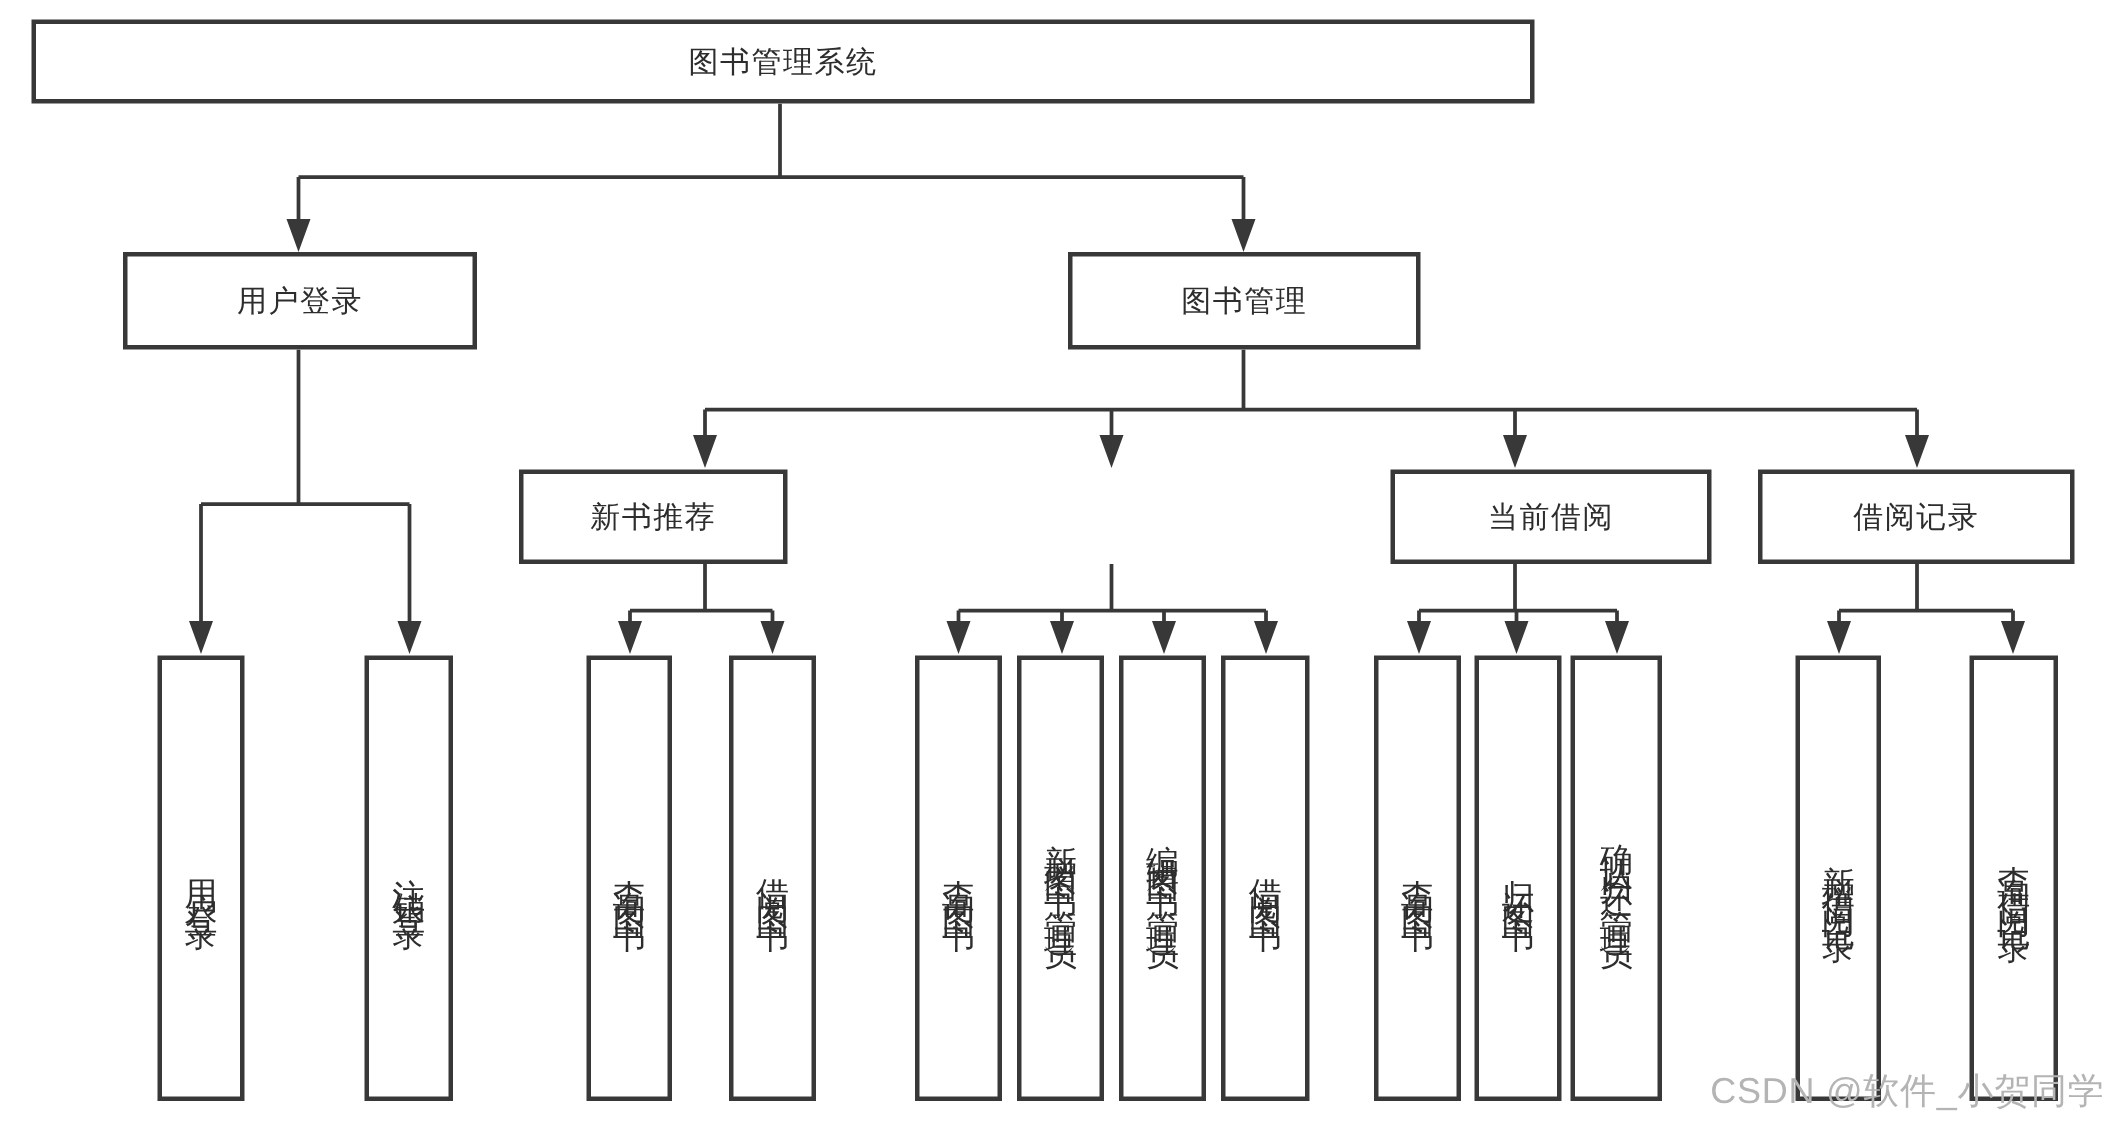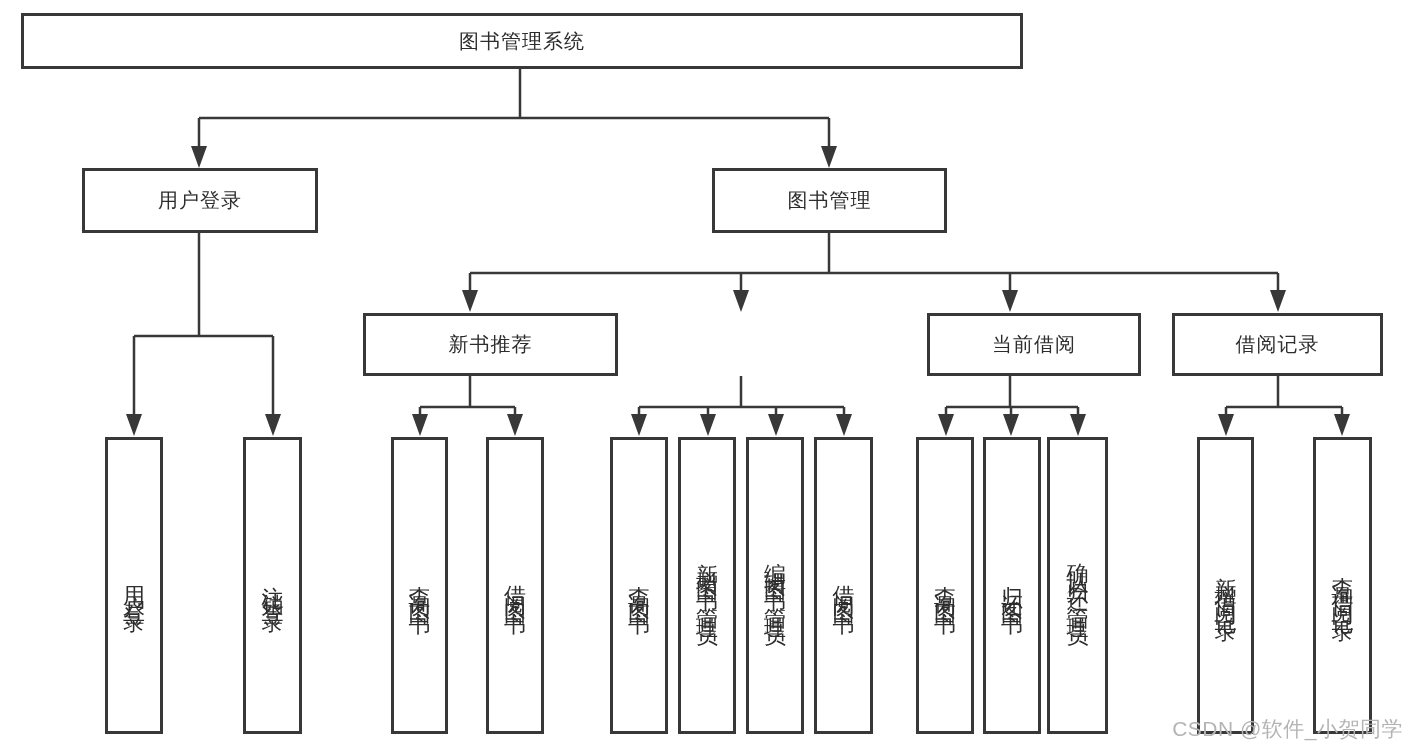--- a/index.html
+++ b/index.html
@@ -52,21 +52,21 @@
     white-space: nowrap;
     font-size: 22px;
     line-height: 1;
     letter-spacing: 9px;
     color: #2d2d2d;
   }
   .watermark {
     position: absolute;
     right: 2px;
     bottom: 4px;
-    font-size: 21px;
+    font-size: 24px;
     color: #b4b4b4;
     z-index: 3;
     letter-spacing: 0.5px;
   }
 </style>
 </head>
 <body>
 
 <div id="canvas">
 
@@ -91,21 +91,21 @@
     <span>图书管理系统</span>
   </div>
 
   <div class="hbox" style="left:82px; top:168px; width:236px; height:65px;">
     <span>用户登录</span>
   </div>
   <div class="hbox" style="left:712px; top:168px; width:235px; height:65px;">
     <span>图书管理</span>
   </div>
 
-  <div class="hbox" style="left:363px; top:313px; width:255px; height:63px;text-align:center;">
+  <div class="hbox" style="left:346px; top:313px; width:179px; height:63px;text-align:center;">
     <span>新书推荐</span>
   </div>
   <div class="hbox" style="left:903px; top:313px; width:214px; height:63px;margin-left:24px;">
     <span>当前借阅</span>
   </div>
   <div class="hbox" style="left:1172px; top:313px; width:211px; height:63px;">
     <span>借阅记录</span>
   </div>
 
   <div class="vbox" style="left:105px; width:58px;">

